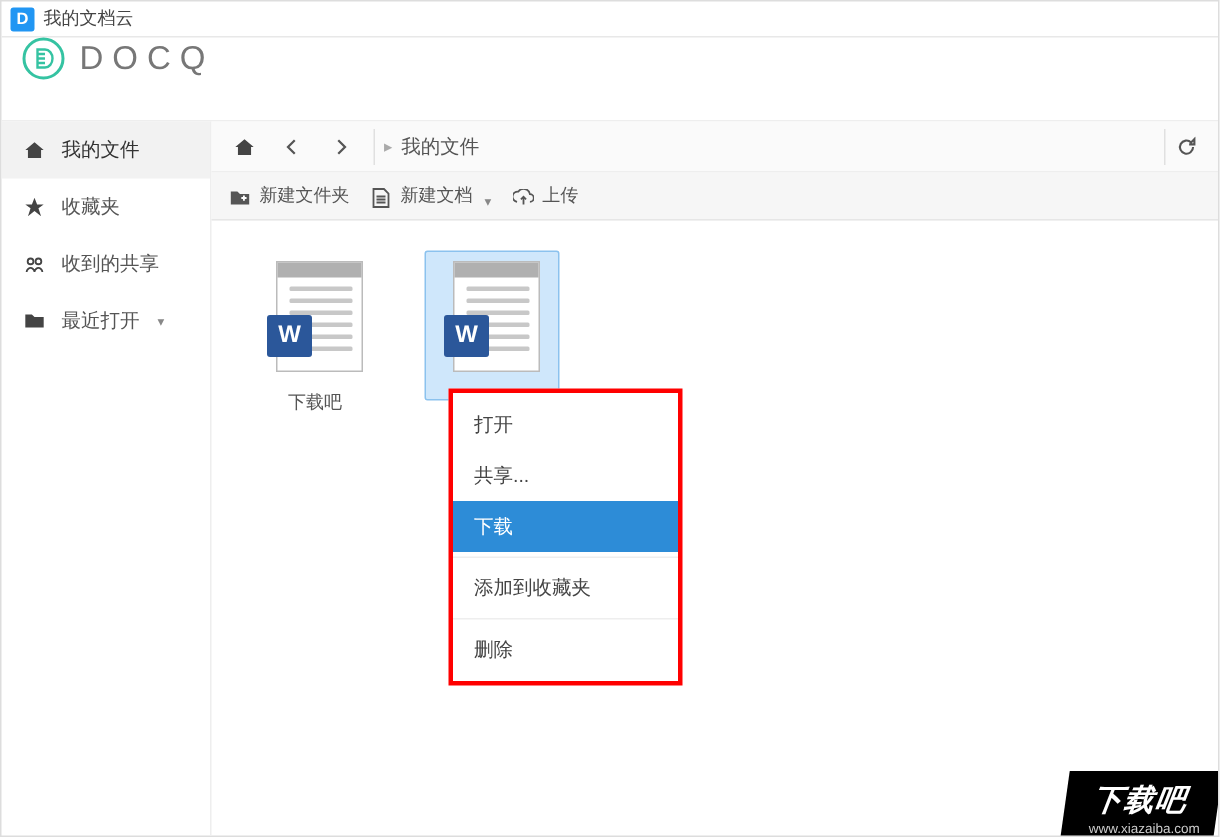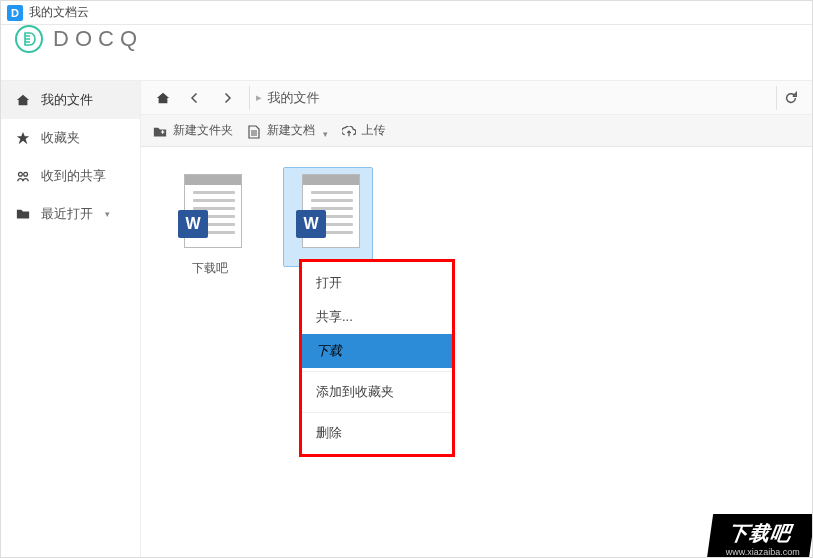--- a/index.html
+++ b/index.html
@@ -38,21 +38,21 @@
   .file-label { font-size:12px; color:#555; text-align:center; white-space:nowrap; overflow:hidden; text-overflow:ellipsis; max-width:90px;}
   .doc-icon { width:64px; height:78px; position:relative;}
   .doc-paper { width:58px;height:74px;background:#fff;border:1px solid #bbb; position:absolute; right:0; top:0;}
   .doc-header { position:absolute; top:0;left:0;right:0;height:10px;background:#b0b0b0;}
   .doc-lines { position:absolute; top:16px; left:8px; right:6px; display:flex; flex-direction:column; gap:5px;}
   .doc-line{height:3px;background:#c8c8c8;border-radius:1px;}
   .w-badge{position:absolute;left:0;bottom:14px;width:30px;height:28px;background:#2b579a;color:#fff;font-weight:bold;display:flex;align-items:center;justify-content:center;font-size:16px;border-radius:2px;}
   
   .context-menu { position:absolute; left:298px; top:212px; width:156px; background:#fff; border:3px solid #ff0000; z-index:50; padding:4px 0;margin-top:46px;}
   .cm-item { padding:8px 14px; font-size:13px; color:#444; cursor:pointer;}
-  .cm-item.active{background:#2d8cd7;color:#000000;font-style:italic;}
+  .cm-item.active{background:#2d8cd7;color:#ffffff;}
   .cm-sep{height:1px;background:#eee;margin:3px 0;}
   
   .watermark { position:absolute; right:0; bottom:-2px; background:#000; color:#fff; padding:6px 10px 2px 18px; font-size:20px; font-weight:bold; font-style:italic; transform:skewX(-8deg); letter-spacing:1px;}
   .watermark small{display:block;font-size:9px;color:#ccc;font-weight:normal;font-style:normal;transform:skewX(8deg);text-align:right;letter-spacing:0;}
 </style>
 </head>
 <body>
 
 <div class="title-bar">
   <span class="favicon">D</span>

